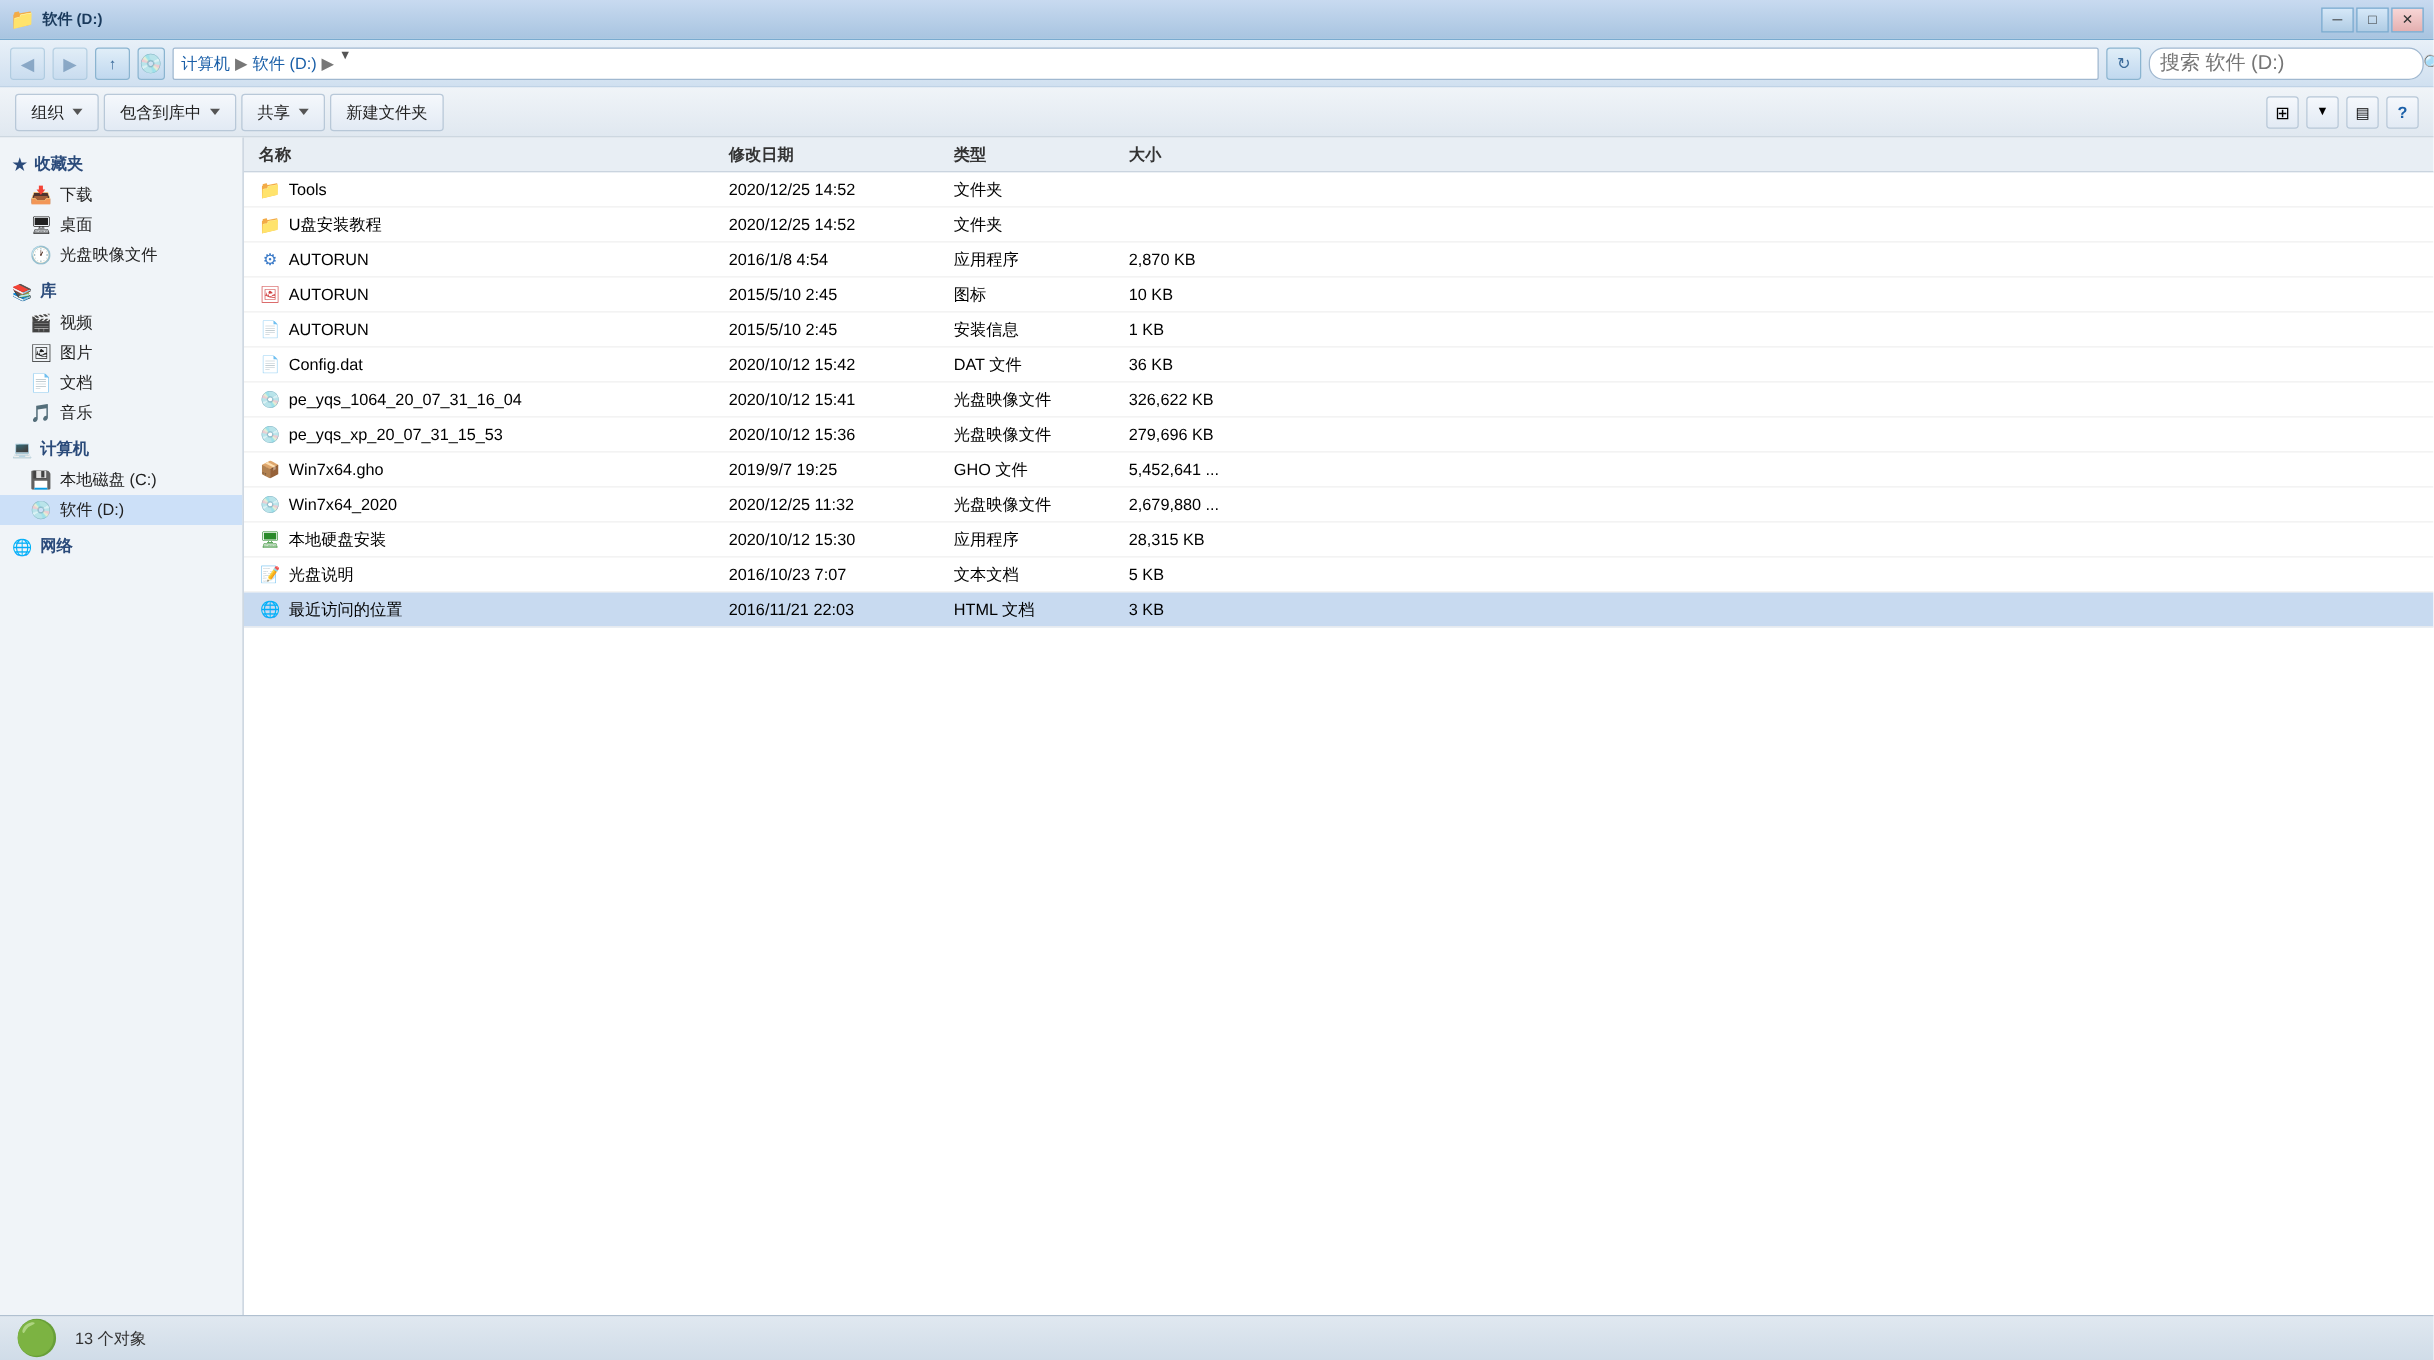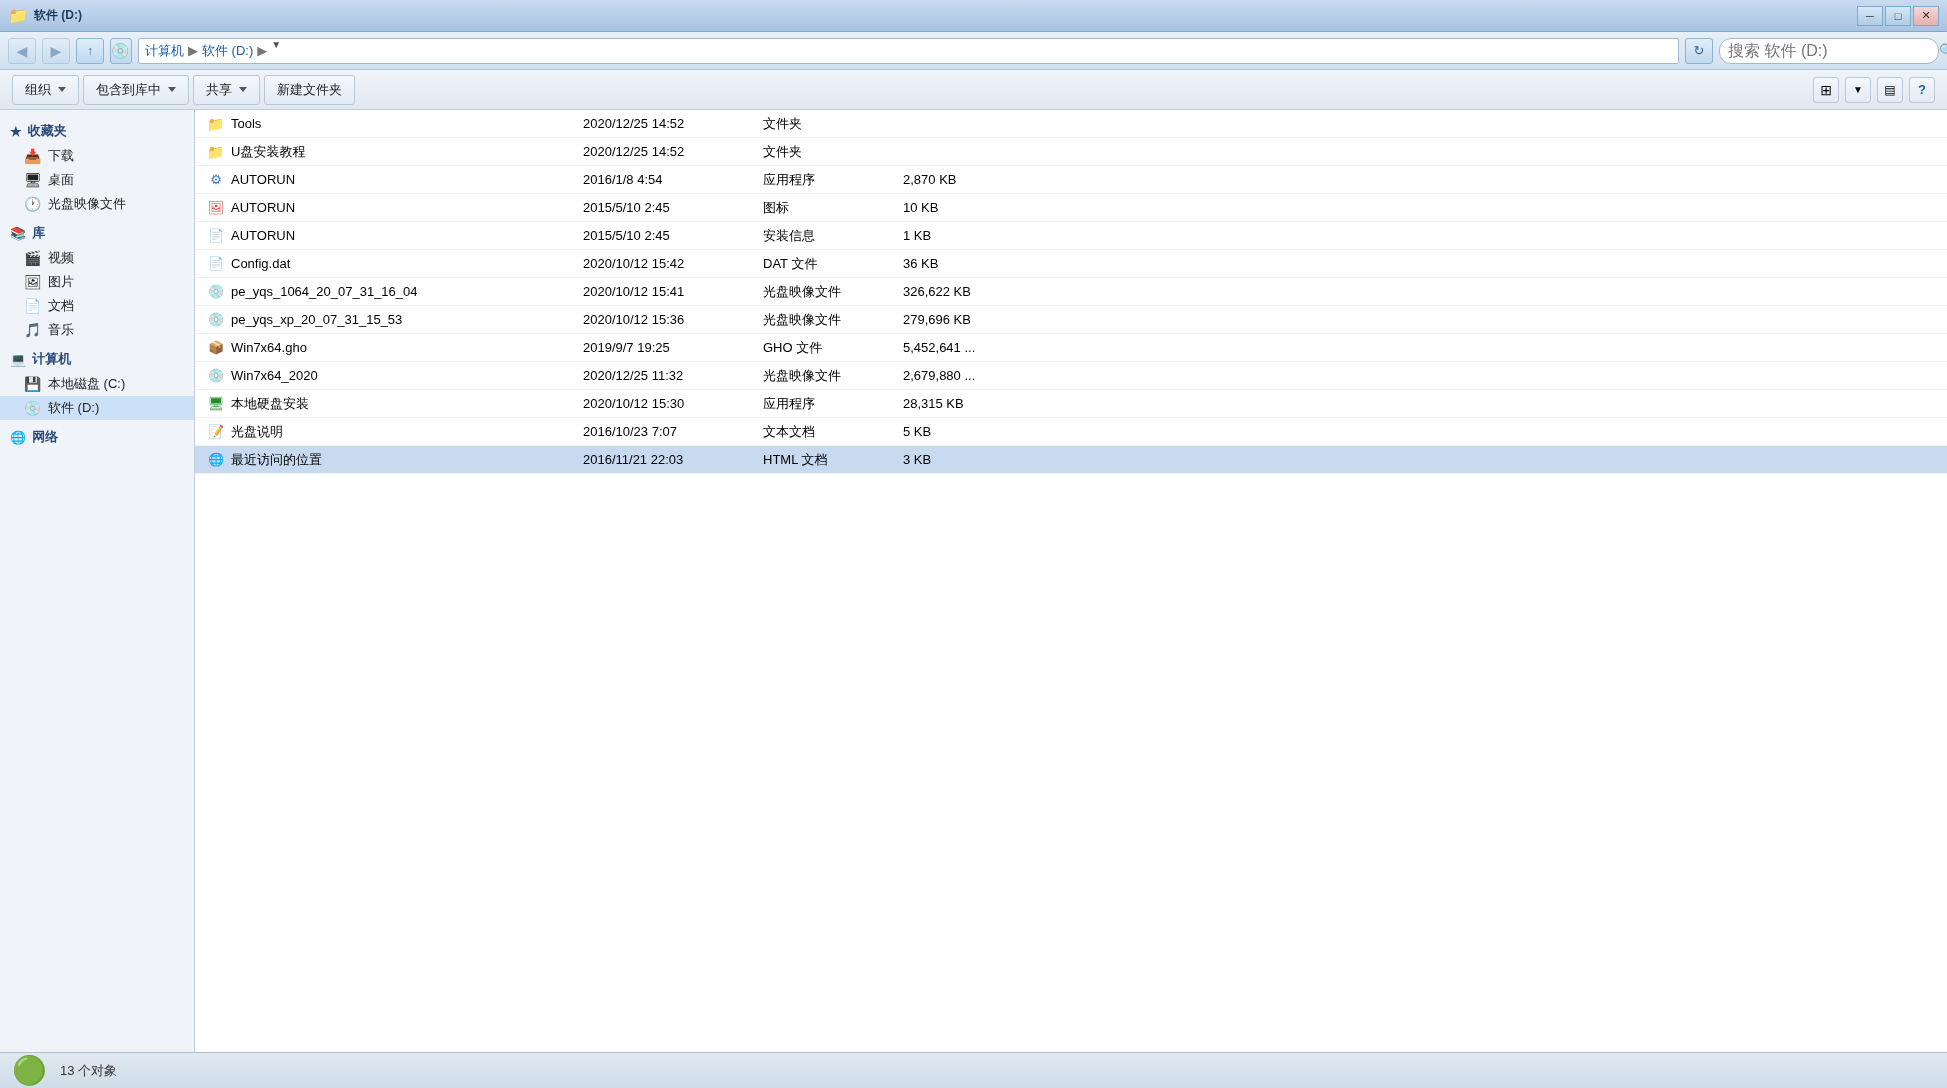--- a/index.html
+++ b/index.html
@@ -440,20 +440,26 @@
     <div class="sidebar-section">
       <div class="sidebar-header">
         <span>🌐</span>
         <span>网络</span>
       </div>
     </div>
   </div>
 
   <div class="file-pane">
 
+    <div class="file-list-header">
+      <div class="col-name">名称</div>
+      <div class="col-date">修改日期</div>
+      <div class="col-type">类型</div>
+      <div class="col-size">大小</div>
+    </div>
 
     <div class="file-list-body">
 
       <div class="file-row">
         <div class="col-name">
           <div class="file-icon icon-folder">📁</div>
           <span>Tools</span>
         </div>
         <div class="col-date">2020/12/25 14:52</div>
         <div class="col-type">文件夹</div>

